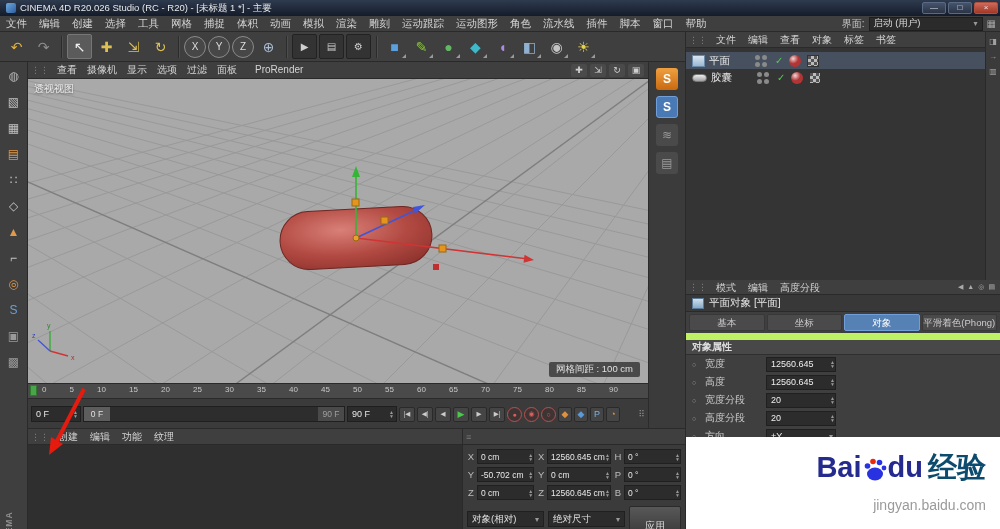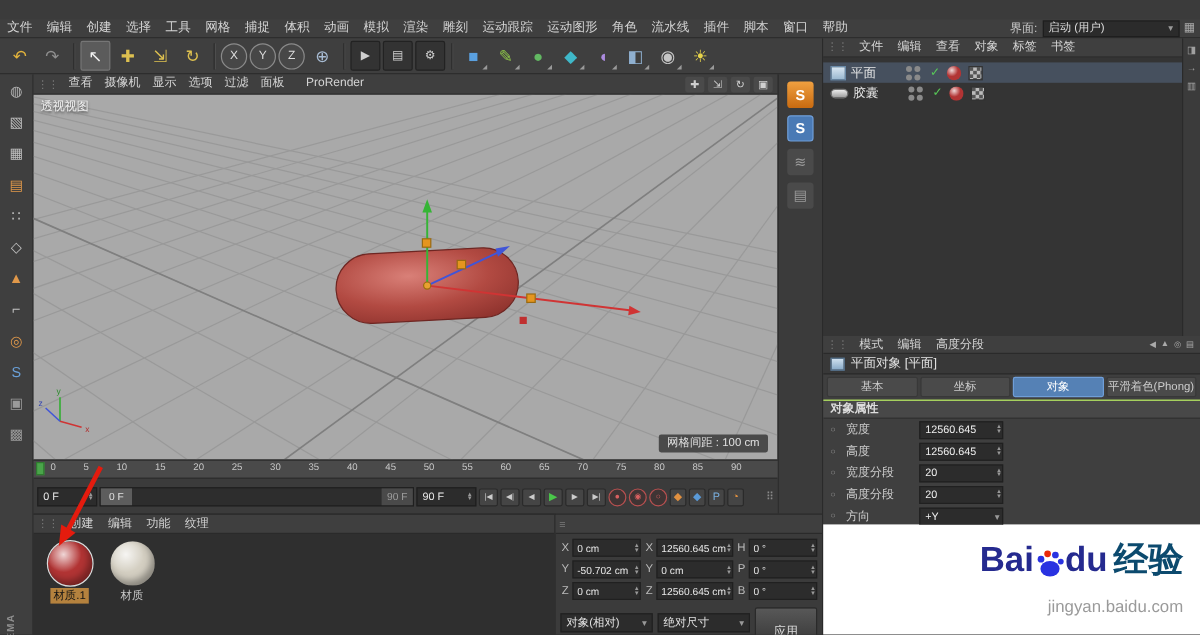--- a/index.html
+++ b/index.html
@@ -144,21 +144,21 @@
   .am-head-icons{margin-left:auto;display:flex;gap:4px;padding-right:5px;}
   .am-head-icons span{font-size:7px;color:#aaaaaa;}
   .am-title{height:17px;background:#383838;border-bottom:1px solid #2a2a2a;display:flex;align-items:center;gap:5px;
     padding-left:6px;box-sizing:border-box;}
   .am-obj-icon{width:12px;height:11px;background:linear-gradient(#cfe0ee,#88aac8);border:1px solid #5a7a98;box-sizing:border-box;}
   .am-title-text{font-size:10.5px;color:#e4e4e4;}
   .am-tabs{display:flex;gap:2px;padding:2px 3px;}
   .am-tab{flex:1;text-align:center;background:#4a4a4a;border:1px solid #383838;border-radius:2px;font-size:9.5px;color:#cccccc;
     line-height:15px;white-space:nowrap;overflow:hidden;}
   .am-tab.active{background:#5581b5;border-color:#6f9ed8;color:#ffffff;}
-  .am-section{height:14px;line-height:14px;background:#484848;border-top:1px solid #bef264;border-bottom:1px solid #2f2f2f;
+  .am-section{height:14px;line-height:14px;background:#484848;border-top:7px solid #bef264;border-bottom:1px solid #2f2f2f;
     font-size:10px;font-weight:bold;color:#dddddd;padding-left:6px;}
   .am-row{height:18px;display:flex;align-items:center;gap:5px;padding-left:6px;}
   .am-circ{width:8px;color:#999999;font-size:7px;}
   .am-label{width:56px;font-size:10px;color:#cccccc;white-space:nowrap;}
   .am-val{width:70px;height:15px;background:#2c2c2c;border:1px solid #202020;display:flex;align-items:center;
     justify-content:space-between;padding-left:4px;box-sizing:border-box;overflow:hidden;}
   .am-vtext{font-size:9px;color:#eeeeee;white-space:nowrap;overflow:hidden;}
   .am-val .dd-only{display:none;color:#999;font-size:8px;padding-right:2px;}
   .am-row.ctl-dd .dd-only{display:inline;}
   
@@ -172,20 +172,33 @@
   .wm-cn{font-size:29px;font-weight:bold;color:#0c4a6e;line-height:1;margin-left:4px;}
   .wm-url{font-size:14px;color:#9a9a9a;margin-top:15px;}
   
   .annot{position:absolute;left:0;top:0;pointer-events:none;z-index:60;}
 </style>
 </head>
 <body>
 
 <div id="app">
 
+  <div class="title-bar">
+    <span class="app-icon"></span>
+    <span class="title-text">CINEMA 4D R20.026 Studio (RC - R20) - [未标题 1 *] - 主要</span>
+    <span class="win-controls">
+
+        <button class="win-btn">—</button>
+
+        <button class="win-btn">□</button>
+
+        <button class="win-btn close">×</button>
+
+    </span>
+  </div>
 
   <div class="menu-bar">
     <div class="menus">
       <span class="menu-item">文件</span>
         <span class="menu-item">编辑</span>
         <span class="menu-item">创建</span>
         <span class="menu-item">选择</span>
         <span class="menu-item">工具</span>
         <span class="menu-item">网格</span>
         <span class="menu-item">捕捉</span>
@@ -573,33 +586,20 @@
   <div class="materials">
     <div class="pane-menu">
       <span class="pane-grip">⋮⋮</span>
       <div style="display:flex">
         <span class="menu-item">创建</span>
           <span class="menu-item">编辑</span>
           <span class="menu-item">功能</span>
           <span class="menu-item">纹理</span>
       </div>
     </div>
-    <div class="mat-list">
-
-        <div class="mat selected">
-          <span class="mat-ball" style="--c: #b23434;"></span>
-          <span class="mat-label">材质.1</span>
-        </div>
-
-        <div class="mat">
-          <span class="mat-ball" style="--c: #d4cfc2;"></span>
-          <span class="mat-label">材质</span>
-        </div>
-
-    </div>
   </div>
 
   <div class="coords">
     <div class="pane-menu">
       <span class="pane-grip">≡</span>
     </div>
     <div class="coord-grid">
 
         <div class="ccell">
           <span class="caxis">X</span>

